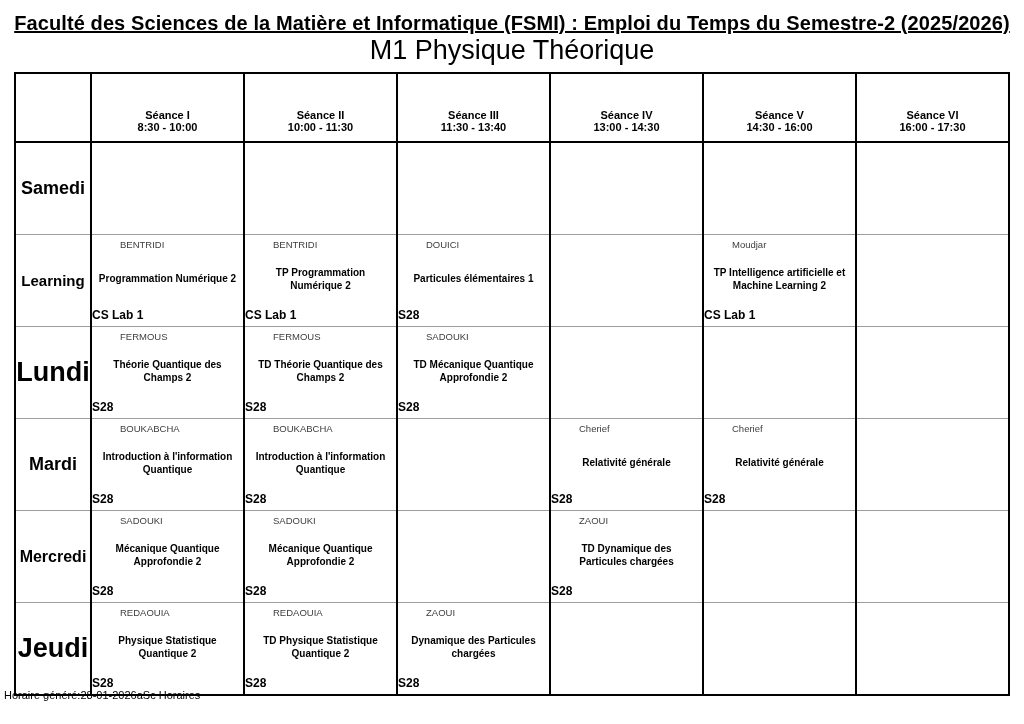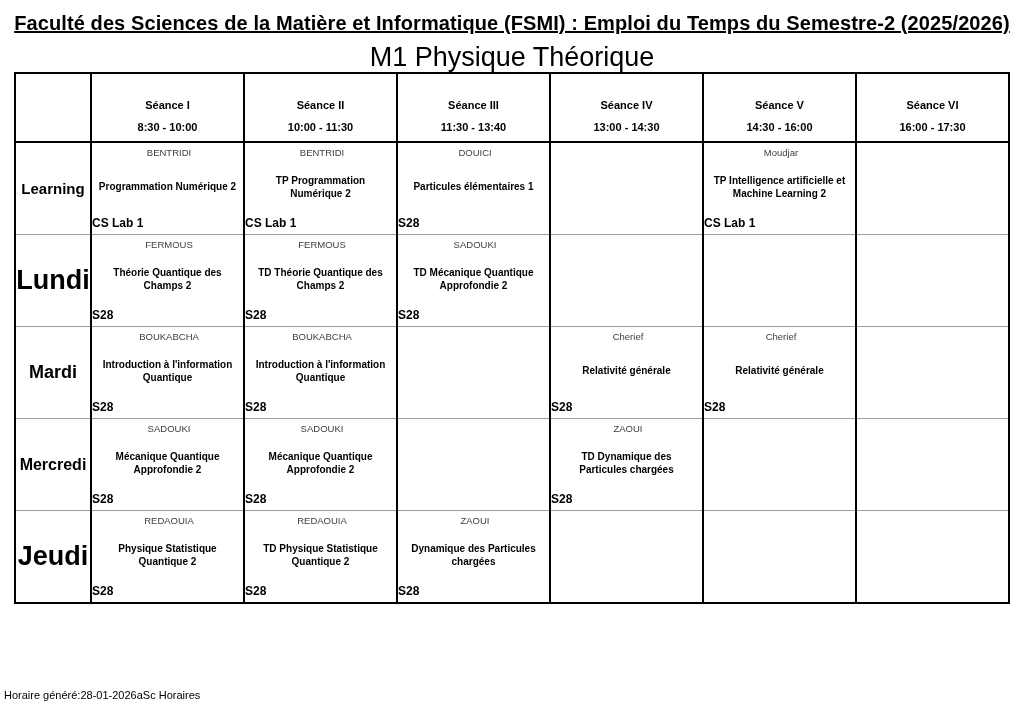--- a/index.html
+++ b/index.html
@@ -18,21 +18,21 @@
     text-align: center;
     font-size: 20px;
     font-weight: bold;
     text-decoration: underline;
     letter-spacing: 0.1px;
   }
   .page-subtitle {
     text-align: center;
     font-size: 27px;
     font-weight: 400;
-    margin-top: 8px;
+    margin-top: 1px;
     line-height: 1.1;
   }
   table.timetable {
     position: absolute;
     left: 14px;
     top: 72px;
     width: 996px;
     border-collapse: collapse;
     table-layout: fixed;
     border: 2px solid #000;
@@ -48,47 +48,48 @@
     height: 59px;
     border-bottom: 2px solid #000;
     font-weight: bold;
   }
   .session-header {
     height: 59px;
     display: flex;
     flex-direction: column;
     justify-content: flex-end;
     align-items: center;
-    gap: 10px;
+    gap: 0;
     padding-bottom: 8px;
     font-size: 11px;
   }
   .timetable tbody tr + tr td { border-top: 1px solid #9e9e9e; }
   .timetable tbody td { height: 91px; }
   .day-cell {
     height: 91px;
     display: flex;
     align-items: center;
     justify-content: center;
     font-weight: bold;
     text-align: center;
   }
   .class-cell {
     height: 91px;
     display: flex;
     flex-direction: column;
     justify-content: space-between;
   }
   .teacher-name {
-    text-align: center;
+    text-align: left;
     font-size: 9.5px;
     color: #3d3d3d;
     padding: 4px 5px 0 8px;
     min-height: 12px;
     font-weight: 400;
+    margin-left: 20px;
   }
   .subject-wrap {
     flex: 1;
     display: flex;
     align-items: center;
     justify-content: center;
   }
   .subject-name {
     font-size: 10px;
     font-weight: bold;
@@ -165,20 +166,31 @@
           <div class="session-header">
             <div>Séance VI</div>
             <div>16:00 - 17:30</div>
           </div>
         </th>
       </tr>
     </thead>
   <tbody>
       <tr>
         <td>
+          <div class="day-cell" style="font-size:18px">Samedi</div>
+        </td>
+        <td></td>
+        <td></td>
+        <td></td>
+        <td></td>
+        <td></td>
+        <td></td>
+      </tr>
+      <tr>
+        <td>
           <div class="day-cell" style="font-size:15px">Learning</div>
         </td>
         <td>
           <div class="class-cell">
             <div class="teacher-name">BENTRIDI</div>
             <div class="subject-wrap">
               <div class="subject-name">Programmation Numérique 2</div>
             </div>
             <div class="room-name">CS Lab 1</div>
           </div>

